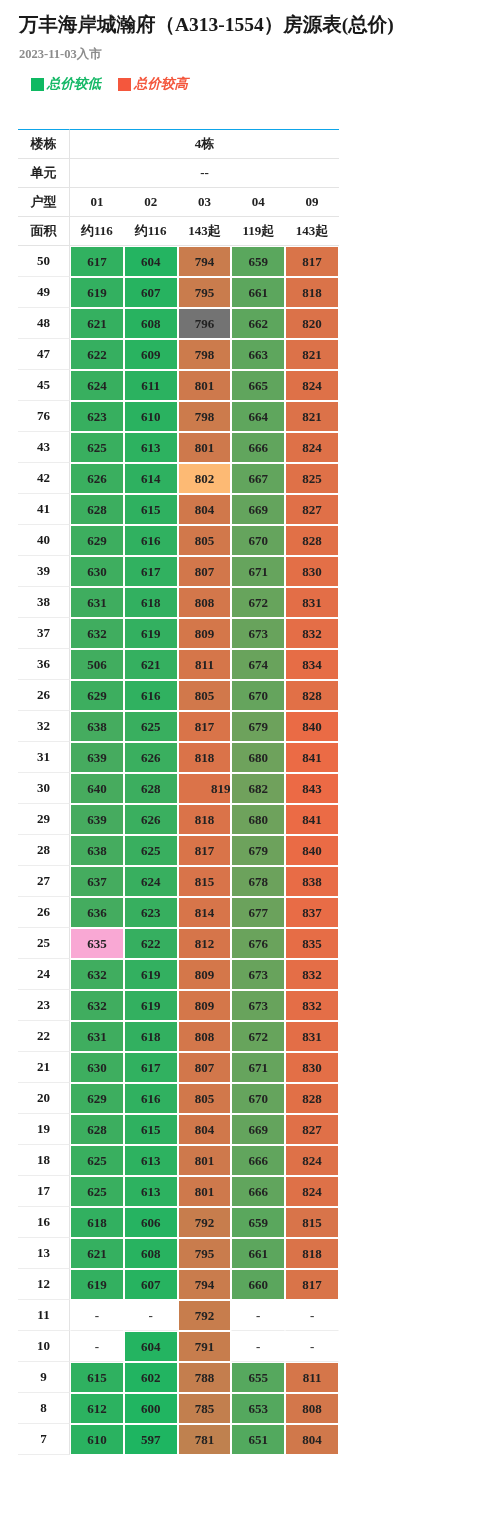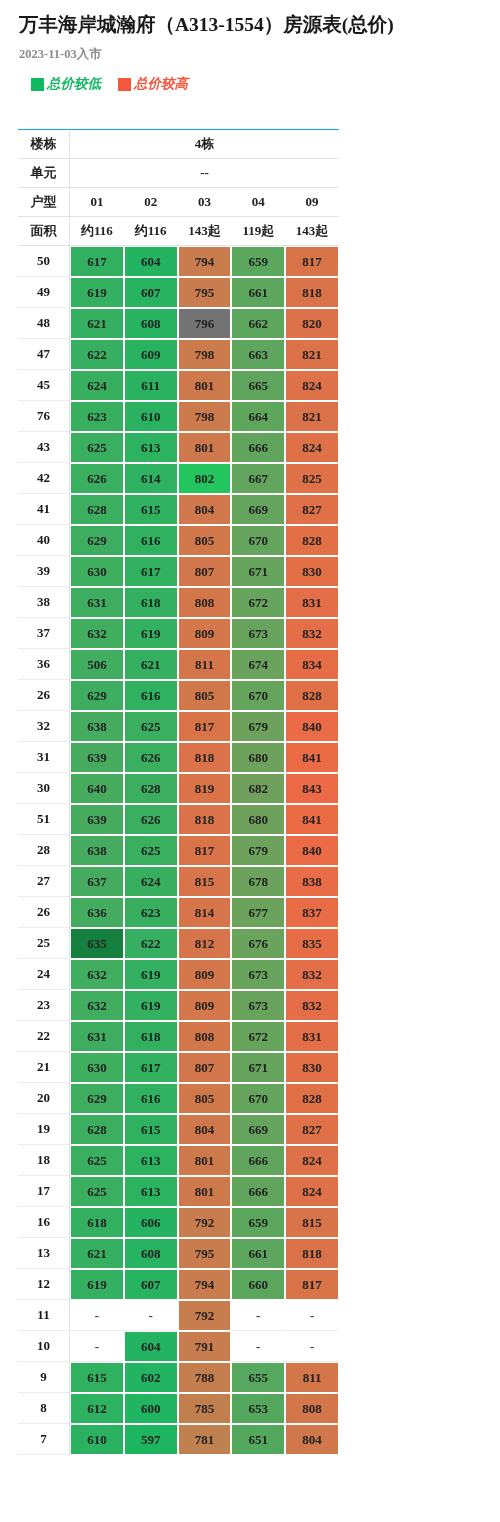--- a/index.html
+++ b/index.html
@@ -230,21 +230,21 @@
             <td class="cell" style="background: rgb(57, 175, 95);">625</td>
             <td class="cell" style="background: rgb(45, 178, 96);">613</td>
             <td class="cell" style="background: rgb(206, 121, 76);">801</td>
             <td class="cell" style="background: rgb(97, 165, 93);">666</td>
             <td class="cell" style="background: rgb(222, 113, 72);">824</td>
           </tr>
           <tr class="drow">
             <th class="rowhead">42</th>
             <td class="cell" style="background: rgb(58, 175, 95);">626</td>
             <td class="cell" style="background: rgb(46, 177, 96);">614</td>
-            <td class="cell" style="background: #22c55e;">802</td>
+            <td class="cell" style="background: #fdba74;">802</td>
             <td class="cell" style="background: rgb(98, 165, 93);">667</td>
             <td class="cell" style="background: rgb(223, 113, 72);">825</td>
           </tr>
           <tr class="drow">
             <th class="rowhead">41</th>
             <td class="cell" style="background: rgb(60, 174, 95);">628</td>
             <td class="cell" style="background: rgb(47, 177, 96);">615</td>
             <td class="cell" style="background: rgb(208, 120, 75);">804</td>
             <td class="cell" style="background: rgb(100, 164, 93);">669</td>
             <td class="cell" style="background: rgb(224, 112, 72);">827</td>
@@ -310,26 +310,26 @@
             <td class="cell" style="background: rgb(70, 171, 95);">639</td>
             <td class="cell" style="background: rgb(58, 175, 95);">626</td>
             <td class="cell" style="background: rgb(218, 115, 73);">818</td>
             <td class="cell" style="background: rgb(110, 162, 92);">680</td>
             <td class="cell" style="background: rgb(235, 107, 69);">841</td>
           </tr>
           <tr class="drow">
             <th class="rowhead">30</th>
             <td class="cell" style="background: rgb(71, 171, 94);">640</td>
             <td class="cell" style="background: rgb(60, 174, 95);">628</td>
-            <td class="cell" style="background: rgb(219, 115, 73);">819</td>
+            <td class="cell" style="background: rgb(219, 115, 73); text-align: right;">819</td>
             <td class="cell" style="background: rgb(112, 161, 92);">682</td>
             <td class="cell" style="background: rgb(236, 106, 69);">843</td>
           </tr>
           <tr class="drow">
-            <th class="rowhead">51</th>
+            <th class="rowhead">29</th>
             <td class="cell" style="background: rgb(70, 171, 95);">639</td>
             <td class="cell" style="background: rgb(58, 175, 95);">626</td>
             <td class="cell" style="background: rgb(218, 115, 73);">818</td>
             <td class="cell" style="background: rgb(110, 162, 92);">680</td>
             <td class="cell" style="background: rgb(235, 107, 69);">841</td>
           </tr>
           <tr class="drow">
             <th class="rowhead">28</th>
             <td class="cell" style="background: rgb(69, 172, 95);">638</td>
             <td class="cell" style="background: rgb(57, 175, 95);">625</td>
@@ -348,21 +348,21 @@
           <tr class="drow">
             <th class="rowhead">26</th>
             <td class="cell" style="background: rgb(68, 172, 95);">636</td>
             <td class="cell" style="background: rgb(55, 175, 95);">623</td>
             <td class="cell" style="background: rgb(215, 117, 74);">814</td>
             <td class="cell" style="background: rgb(107, 162, 92);">677</td>
             <td class="cell" style="background: rgb(232, 108, 70);">837</td>
           </tr>
           <tr class="drow">
             <th class="rowhead">25</th>
-            <td class="cell" style="background: #15803d;">635</td>
+            <td class="cell" style="background: #f9a8d4;">635</td>
             <td class="cell" style="background: rgb(54, 175, 96);">622</td>
             <td class="cell" style="background: rgb(214, 117, 74);">812</td>
             <td class="cell" style="background: rgb(106, 163, 92);">676</td>
             <td class="cell" style="background: rgb(230, 109, 70);">835</td>
           </tr>
           <tr class="drow">
             <th class="rowhead">24</th>
             <td class="cell" style="background: rgb(64, 173, 95);">632</td>
             <td class="cell" style="background: rgb(51, 176, 96);">619</td>
             <td class="cell" style="background: rgb(212, 119, 74);">809</td>

